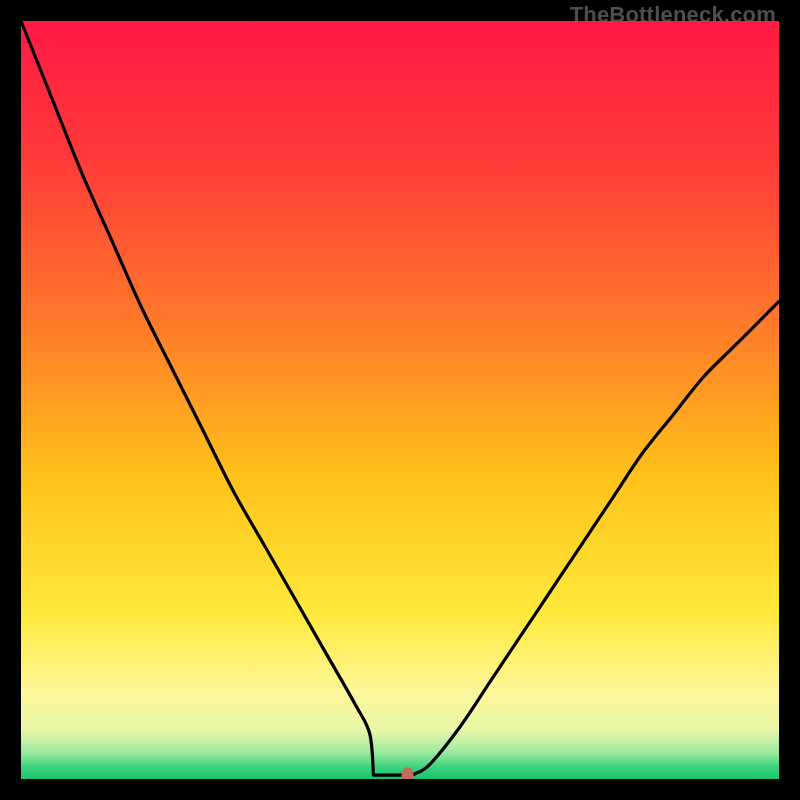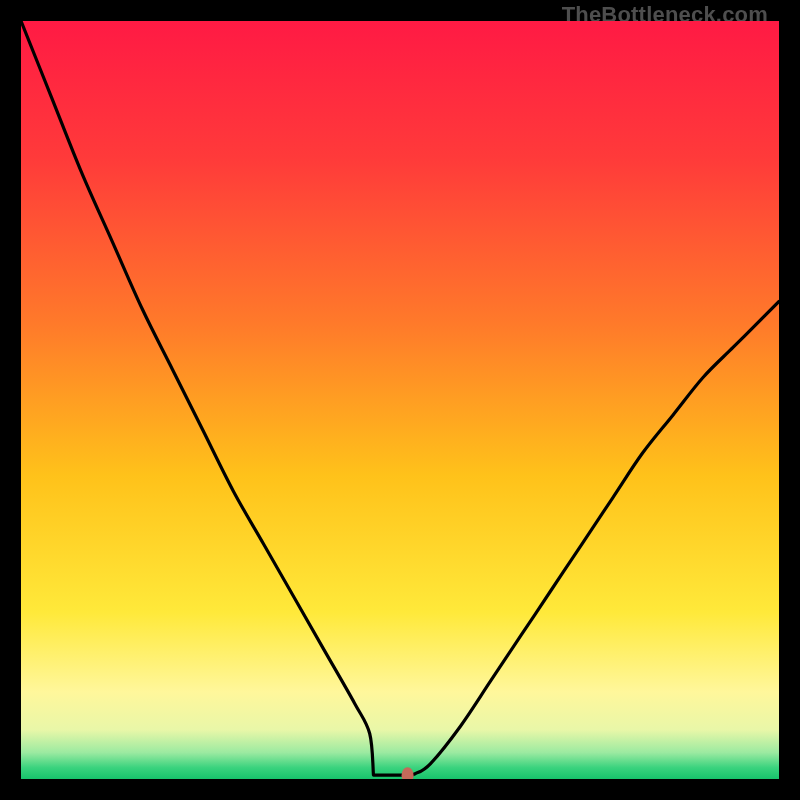--- a/index.html
+++ b/index.html
@@ -20,21 +20,21 @@
     position: absolute;
     left: 21px;
     top: 21px;
     width: 758px;
     height: 758px;
     overflow: hidden;
   }
   .watermark {
     position: absolute;
     top: 2px;
-    right: 32px;
+    right: 24px;
     color: #4e4e4e;
     font-size: 22px;
     font-weight: 600;
     letter-spacing: 0.2px;
     user-select: none;
   }
   svg { display: block; }
 </style>
 </head>
 <body>

